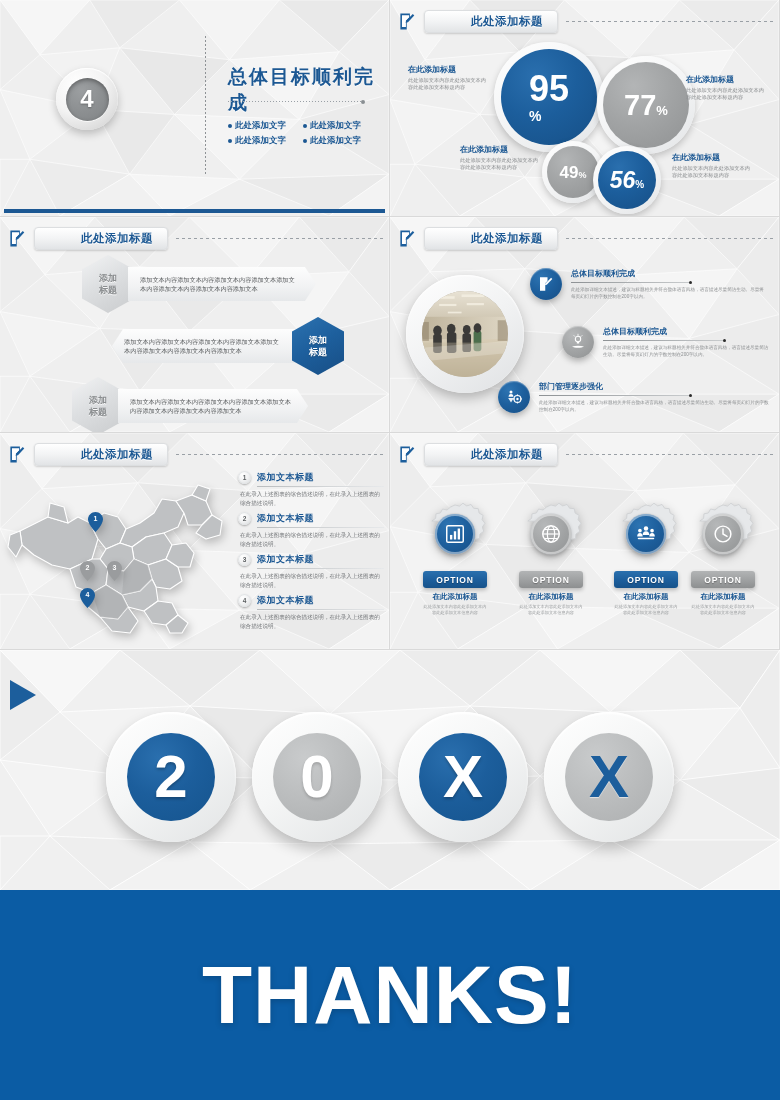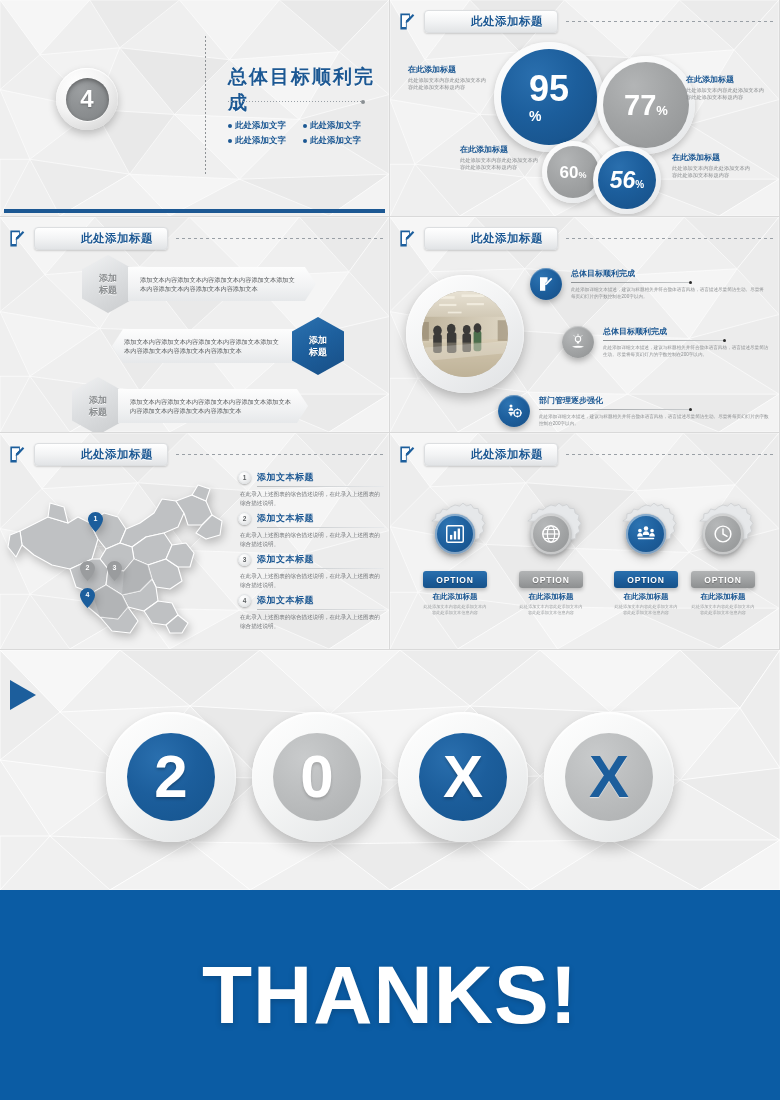--- a/index.html
+++ b/index.html
@@ -331,21 +331,21 @@
           </div>
         </div>
         <div class="pc-cap cap-right" style="left:296px; top:40px;">
           <div class="cap-t">在此添加标题</div>
           <div class="cap-b">此处添加文本内容此处添加文本内容此处添加文本标题内容</div>
         </div>
 
         <div class="pc-ring" style="left:152px; top:107px; width:62px; height:62px;"></div>
         <div class="pcircle pc-gray" style="left:157px; top:112px; width:52px; height:52px;">
           <div class="pc-val">
-            <span class="pc-num" style="font-size:17px;">60</span>
+            <span class="pc-num" style="font-size:17px;">49</span>
             <span class="pc-pct" style="font-size:9px;">%</span>
           </div>
         </div>
         <div class="pc-cap cap-left" style="left:70px; top:110px;">
           <div class="cap-t">在此添加标题</div>
           <div class="cap-b">此处添加文本内容此处添加文本内容此处添加文本标题内容</div>
         </div>
 
         <div class="pc-ring" style="left:203px; top:112px; width:68px; height:68px;"></div>
         <div class="pcircle pc-blue" style="left:208px; top:117px; width:58px; height:58px;">
@@ -555,21 +555,21 @@
             <path d="M4 18c3 2.4 13 2.4 16 0-2.6-.6-5-1-8-1s-5.4.4-8 1z" fill="#ffffff"></path>
           </svg>
         </span>
         <span class="ilist-body" style="width:168px;">
           <span class="ilist-h">总体目标顺利完成</span>
           <span class="ilist-rule" style="display:block; width:122px;"></span>
           <span class="ilist-p" style="display:block;">此处添加详细文本描述，建议与标题相关并符合整体语言风格，语言描述尽量简洁生动。尽量将每页幻灯片的字数控制在200字以内。</span>
         </span>
       </div>
 
-      <div class="ilist-item" style="left:108px; top:172px; width:274px;">
+      <div class="ilist-item" style="left:108px; top:158px; width:274px;">
         <span class="ilist-icon ic-blue">
           <svg viewBox="0 0 24 24">
             <g fill="#ffffff">
               <circle cx="8" cy="5.2" r="2"></circle>
               <path d="M8 8c-2.2 0-3.2 1.8-3.2 3.6h6.4C11.2 9.8 10.2 8 8 8z"></path>
               <path d="M4.2 13.2l3.8 6 3.8-6z" opacity=".9"></path>
               <circle cx="16.6" cy="14.6" r="4.6" fill="none" stroke="#ffffff" stroke-width="1.6"></circle>
               <circle cx="16.6" cy="14.6" r="1.6"></circle>
               <g>
                   <rect x="15.8" y="8.6" width="1.6" height="2.2"></rect>

